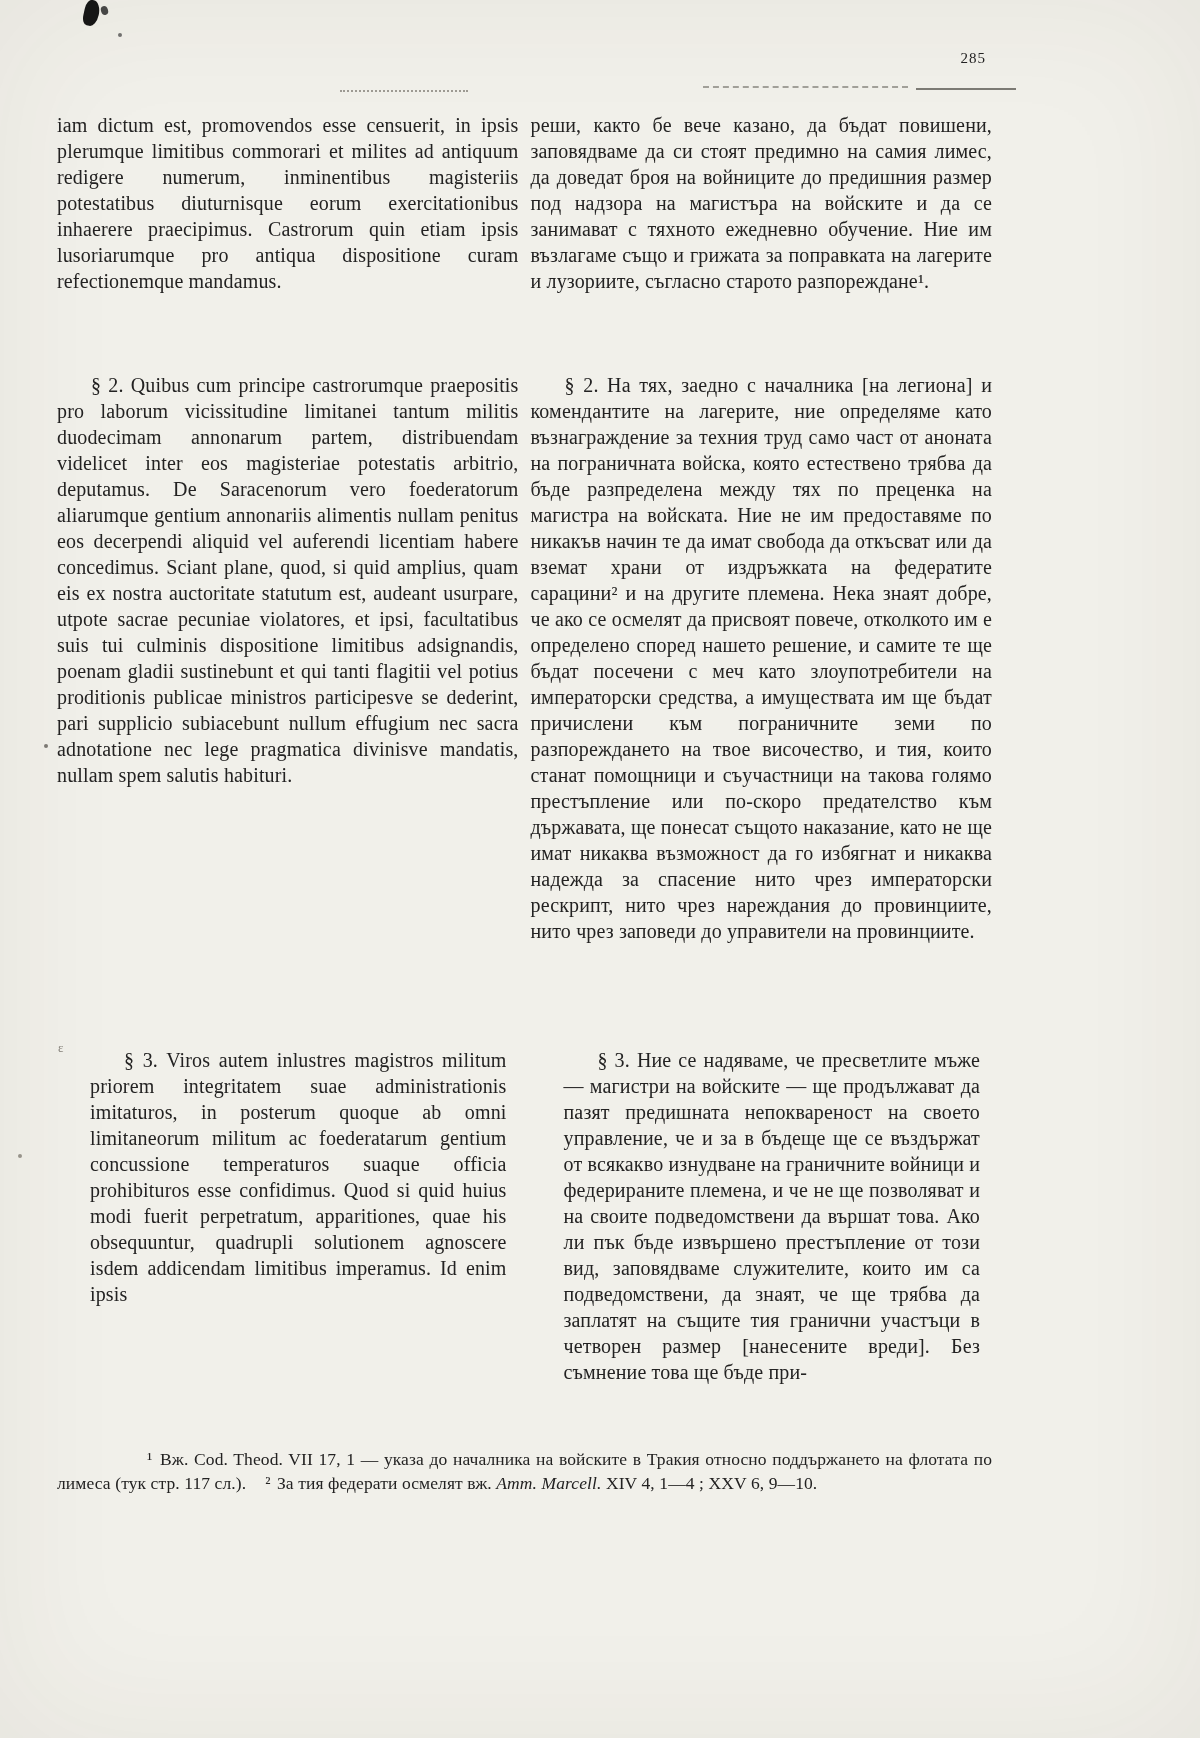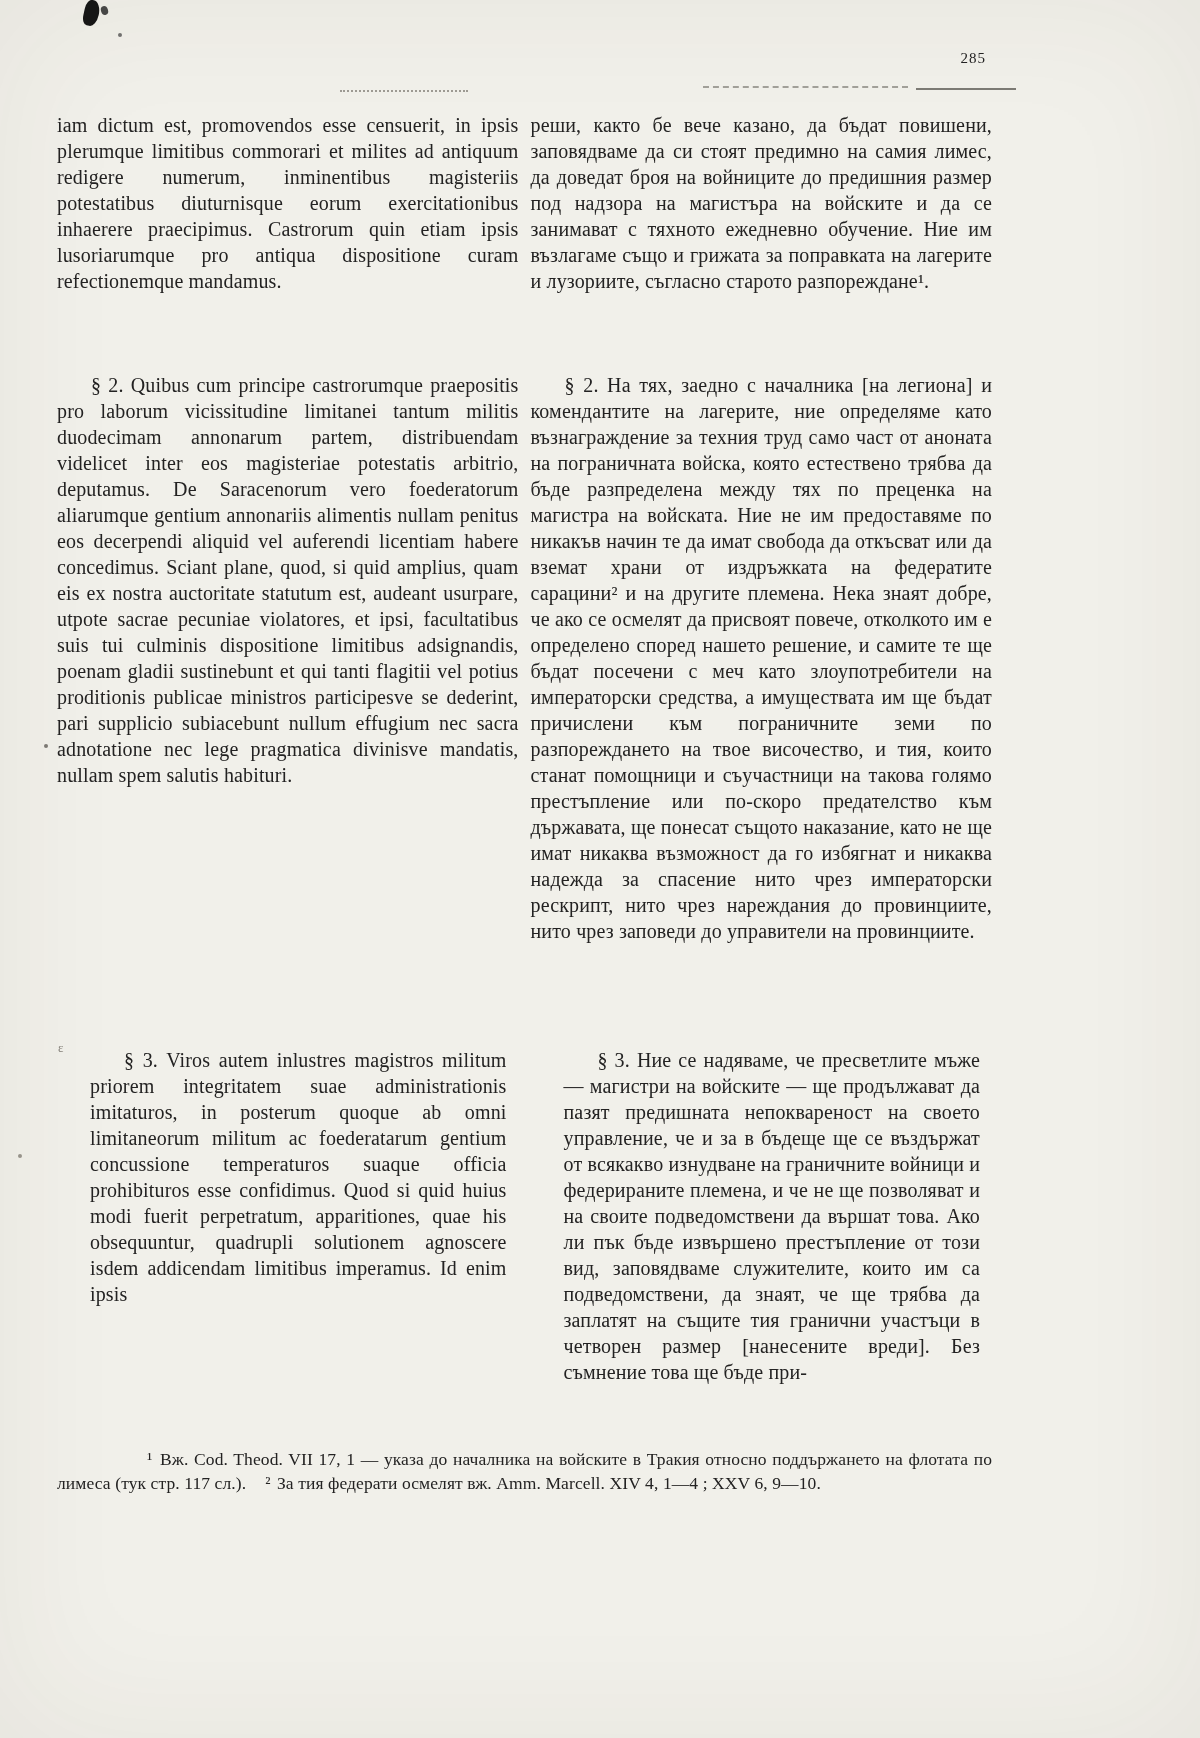--- a/index.html
+++ b/index.html
@@ -60,21 +60,21 @@
     top: 1448px; left: 57px;
     width: 935px;
     font-size: 17.5px;
     line-height: 23.5px;
     text-align: justify;
     letter-spacing: 0.1px;
   }
   .footnote-para { margin: 0; text-indent: 90px; }
   .fn-marker { padding-right: 2px; }
   .fn-gap { display: inline-block; width: 10px; }
-  .italic { }
+  .italic { font-style: italic; }
 
   
   .artifact { position: absolute; pointer-events: none; }
   .blob-1 {
     left: 84px; top: 0; width: 15px; height: 26px;
     background: #161616;
     border-radius: 45% 60% 55% 40%;
     transform: rotate(12deg);
   }
   .blob-2 {

